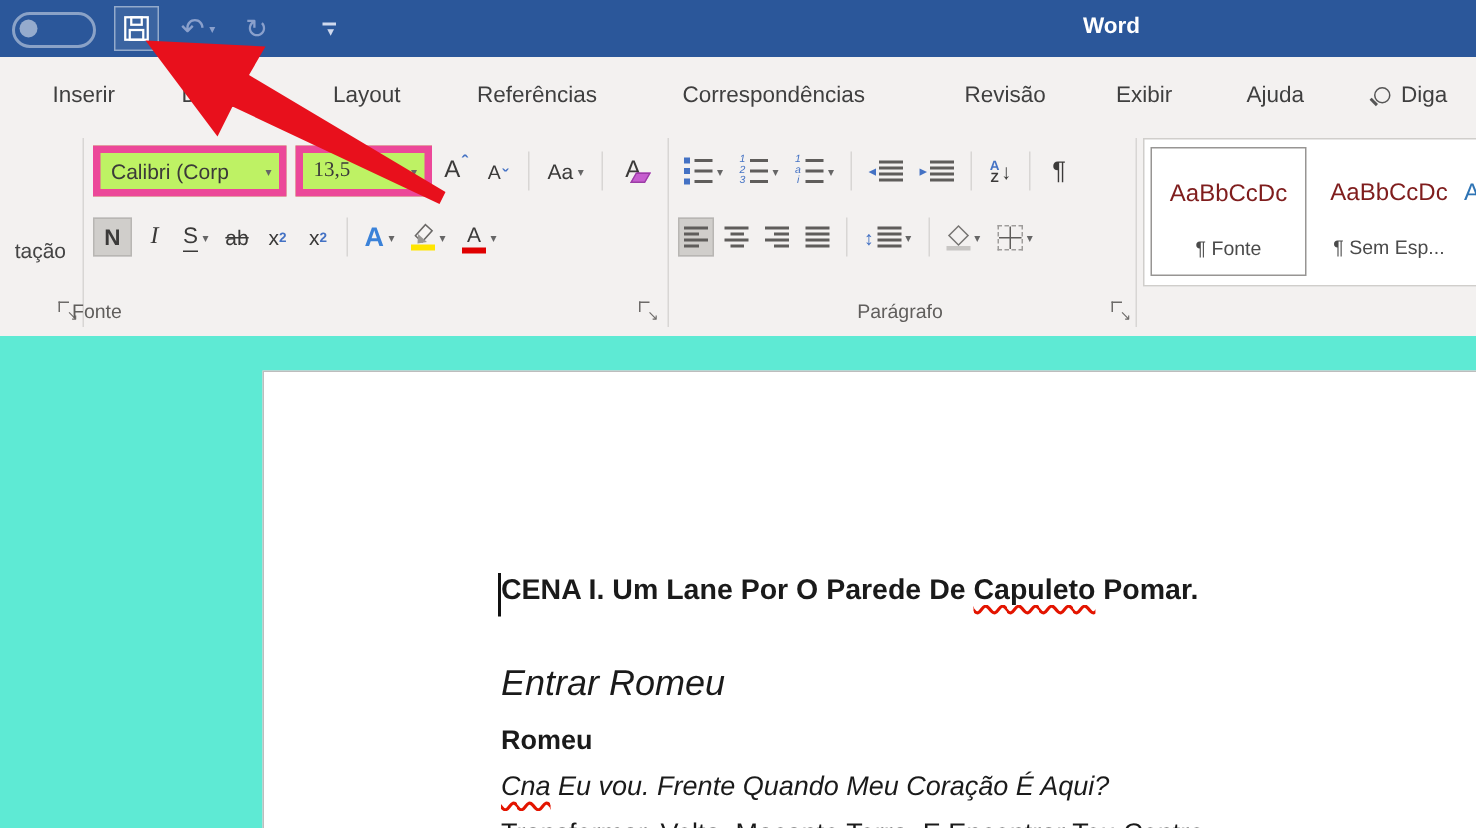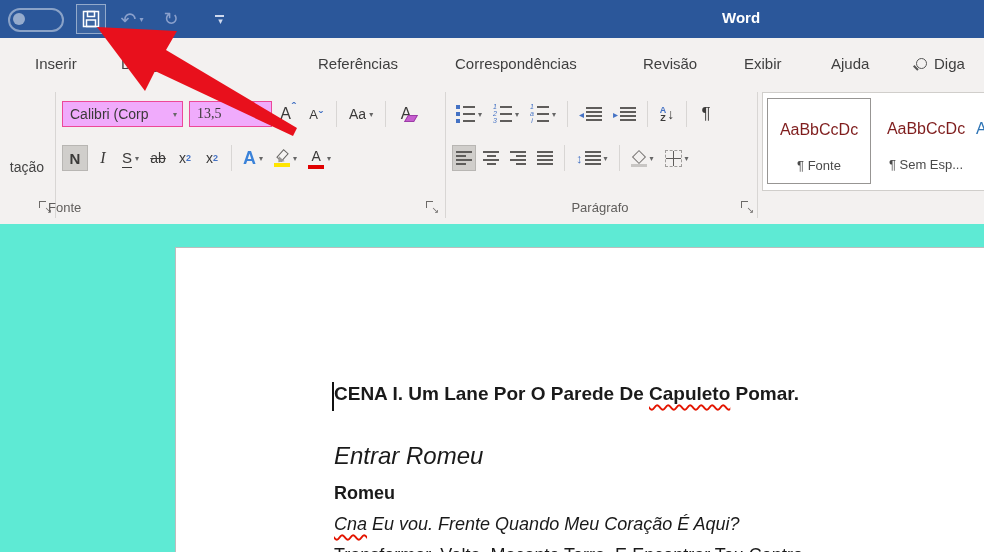--- a/index.html
+++ b/index.html
@@ -51,21 +51,21 @@
   .ln-clip{left:38px}.ln-fonte{left:425px}.ln-par{left:740px}
   .clip-partial{position:absolute;left:0;top:71px;width:44px;text-align:right;font-size:14px;color:#444;}
 
   .rrow{position:absolute;display:flex;align-items:center;}
   .fr1{left:62px;top:12px;height:28px;gap:4px;}
   .fr2{left:62px;top:54px;height:32px;gap:3px;}
   .pr1{left:452px;top:12px;height:28px;gap:3px;}
   .pr2{left:452px;top:54px;height:32px;gap:3px;}
   .ssep{width:1px;height:26px;background:#d8d6d4;margin:0 4px;}
 
-  .combo{height:24px;background:#f0abfc;border:1px solid #ec4899;display:flex;align-items:center;
+  .combo{height:24px;background:#bef264;border:5px solid #ec4899;display:flex;align-items:center;
          font-size:14px;color:#3b3a39;padding-left:7px;justify-content:space-between;cursor:pointer;}
   .combo .dd{margin-right:5px;}
   .c-font{width:112px;}
   .c-size{width:74px;margin-left:2px;font-family:Liberation Serif, serif;}
 
   .rbtn{min-width:24px;height:26px;display:flex;align-items:center;justify-content:center;
         border:1px solid transparent;background:none;padding:0 3px;font-size:15px;color:#3b3a39;cursor:pointer;}
   .rbtn.sel{background:#d0cecb;border-color:#b8b6b3;}
   .glyphA{font-size:16px;color:#3b3a39;}
   .caretmark{color:var(--accent-blue,#4472c4);font-size:12px;font-weight:bold;margin-left:1px;}
@@ -178,20 +178,21 @@
     <button class="qbtn qat-more">
         <span class="bar"></span>
         <span class="dd">▾</span>
       </button>
     <div class="apptitle">Word</div>
   </div>
 
   <div class="tabrow">
     <span class="tab t1">Inserir</span>
     <span class="tab t2">Design</span>
+    <span class="tab t3">Layout</span>
     <span class="tab t4">Referências</span>
     <span class="tab t5">Correspondências</span>
     <span class="tab t6">Revisão</span>
     <span class="tab t7">Exibir</span>
     <span class="tab t8">Ajuda</span>
     <span class="search">
       <span class="mag"></span>
       <span>Diga</span>
     </span>
   </div>

